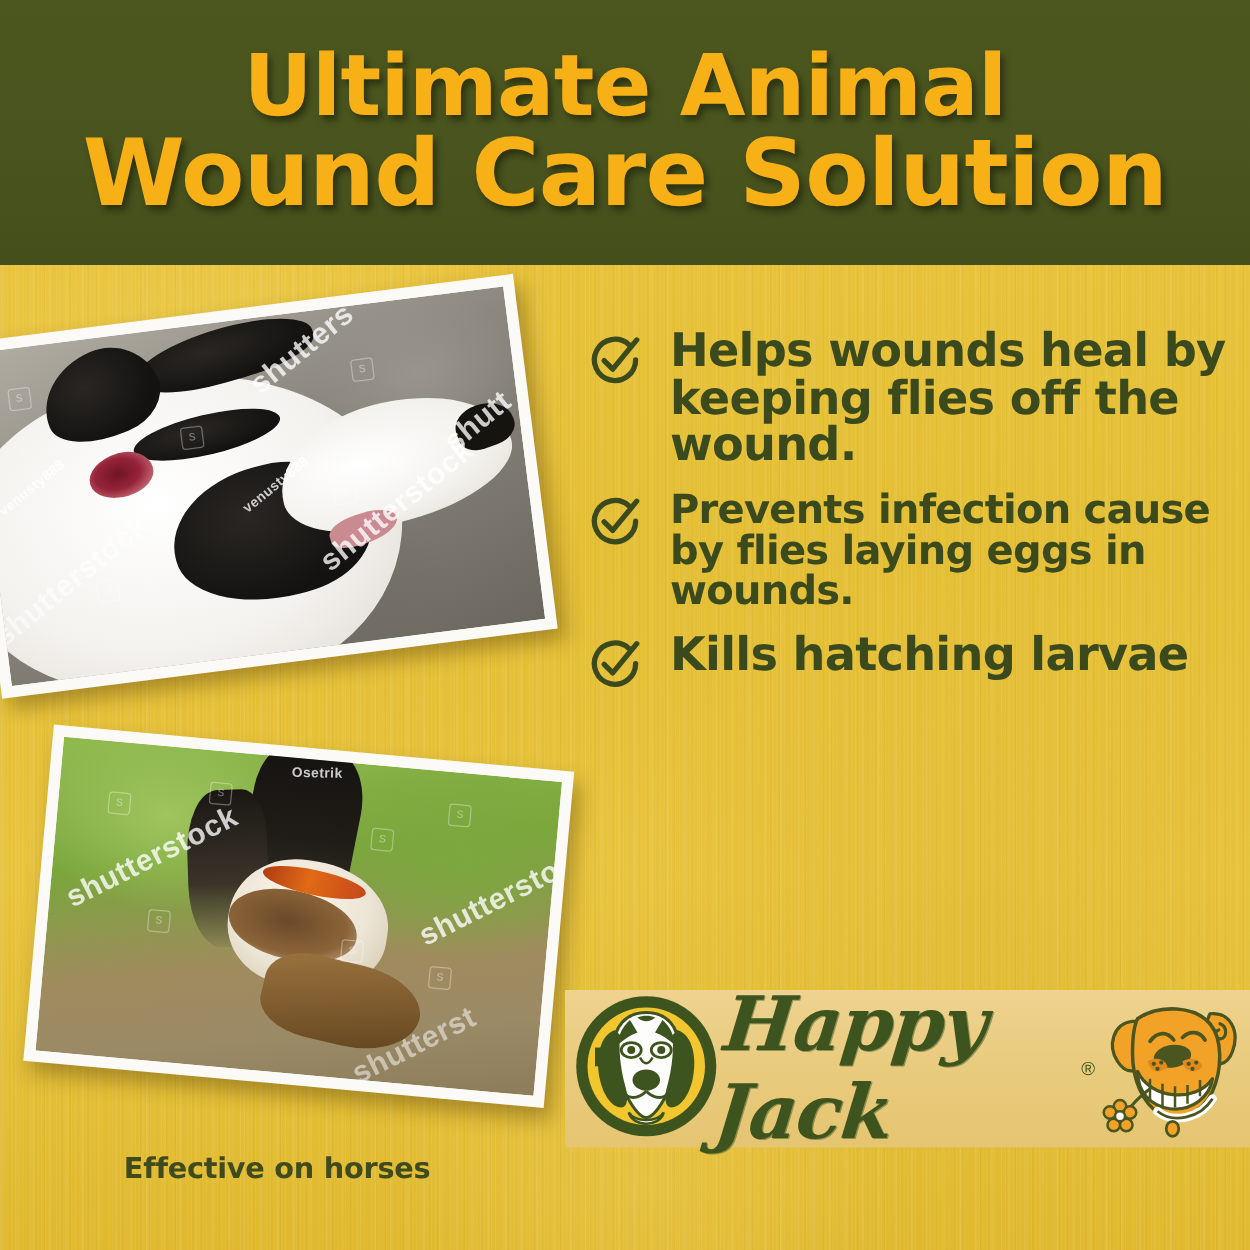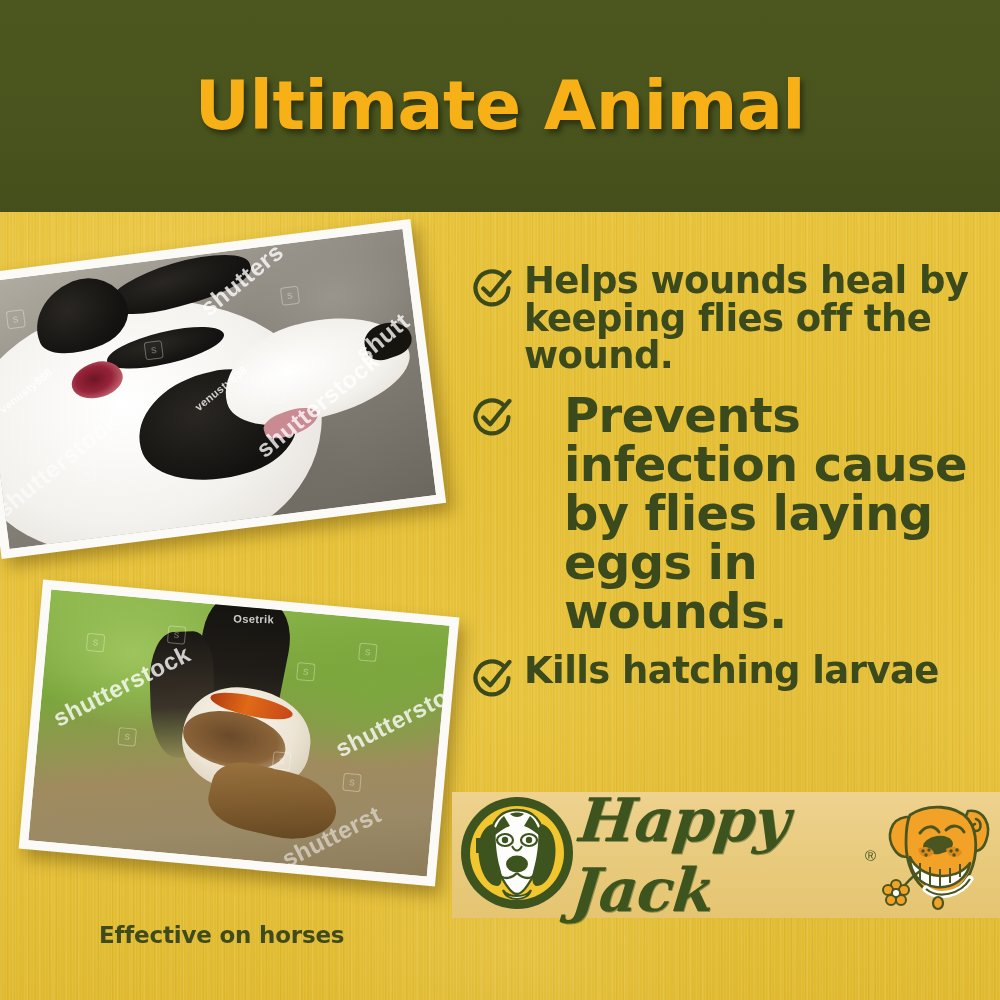--- a/index.html
+++ b/index.html
@@ -66,38 +66,39 @@
   .bullets {
     position: absolute;
     left: 470px;
     top: 262px;
     width: 520px;
   }
   .bullet {
     display: flex;
     align-items: flex-start;
     margin-bottom: 16px;
+    gap: 12px;
   }
   .bullet:last-child { margin-bottom: 12px; }
   .check-icon {
     flex: 0 0 auto;
     width: 44px;
     height: 44px;
     margin-right: 10px;
     margin-top: 4px;
   }
   .bullet-text {
     color: #3B4A1D;
     font-family: "DejaVu Sans", sans-serif;
     font-weight: 700;
     font-size: 37px;
     line-height: 1.02;
     letter-spacing: -0.6px;
   }
-  .bullet.b2 .bullet-text { font-size: 48px; margin-left: 40px; }
+  .bullet.b2 .bullet-text { font-size: 32px; }
 
   
   .photo {
     position: absolute;
     background: #fbfaf6;
     padding: 9px;
     box-shadow: 6px 9px 16px rgba(70,50,5,0.38);
   }
   .photo-inner {
     width: 100%;
@@ -333,20 +334,21 @@
 </head>
 <body>
 
 <div class="poster">
 
   <div class="bg-base"></div>
   <div class="bg-blotch"></div>
 
   <div class="header">
     <div class="title-line l1">Ultimate Animal</div>
+    <div class="title-line l2">Wound Care Solution</div>
   </div>
 
   <div class="photo photo1">
     <div class="photo-inner">
       <div class="dog-scene"></div>
       <div class="dog-body"></div>
       <div class="patch crown"></div>
       <div class="patch ear"></div>
       <div class="patch brow"></div>
       <div class="patch cheek"></div>

